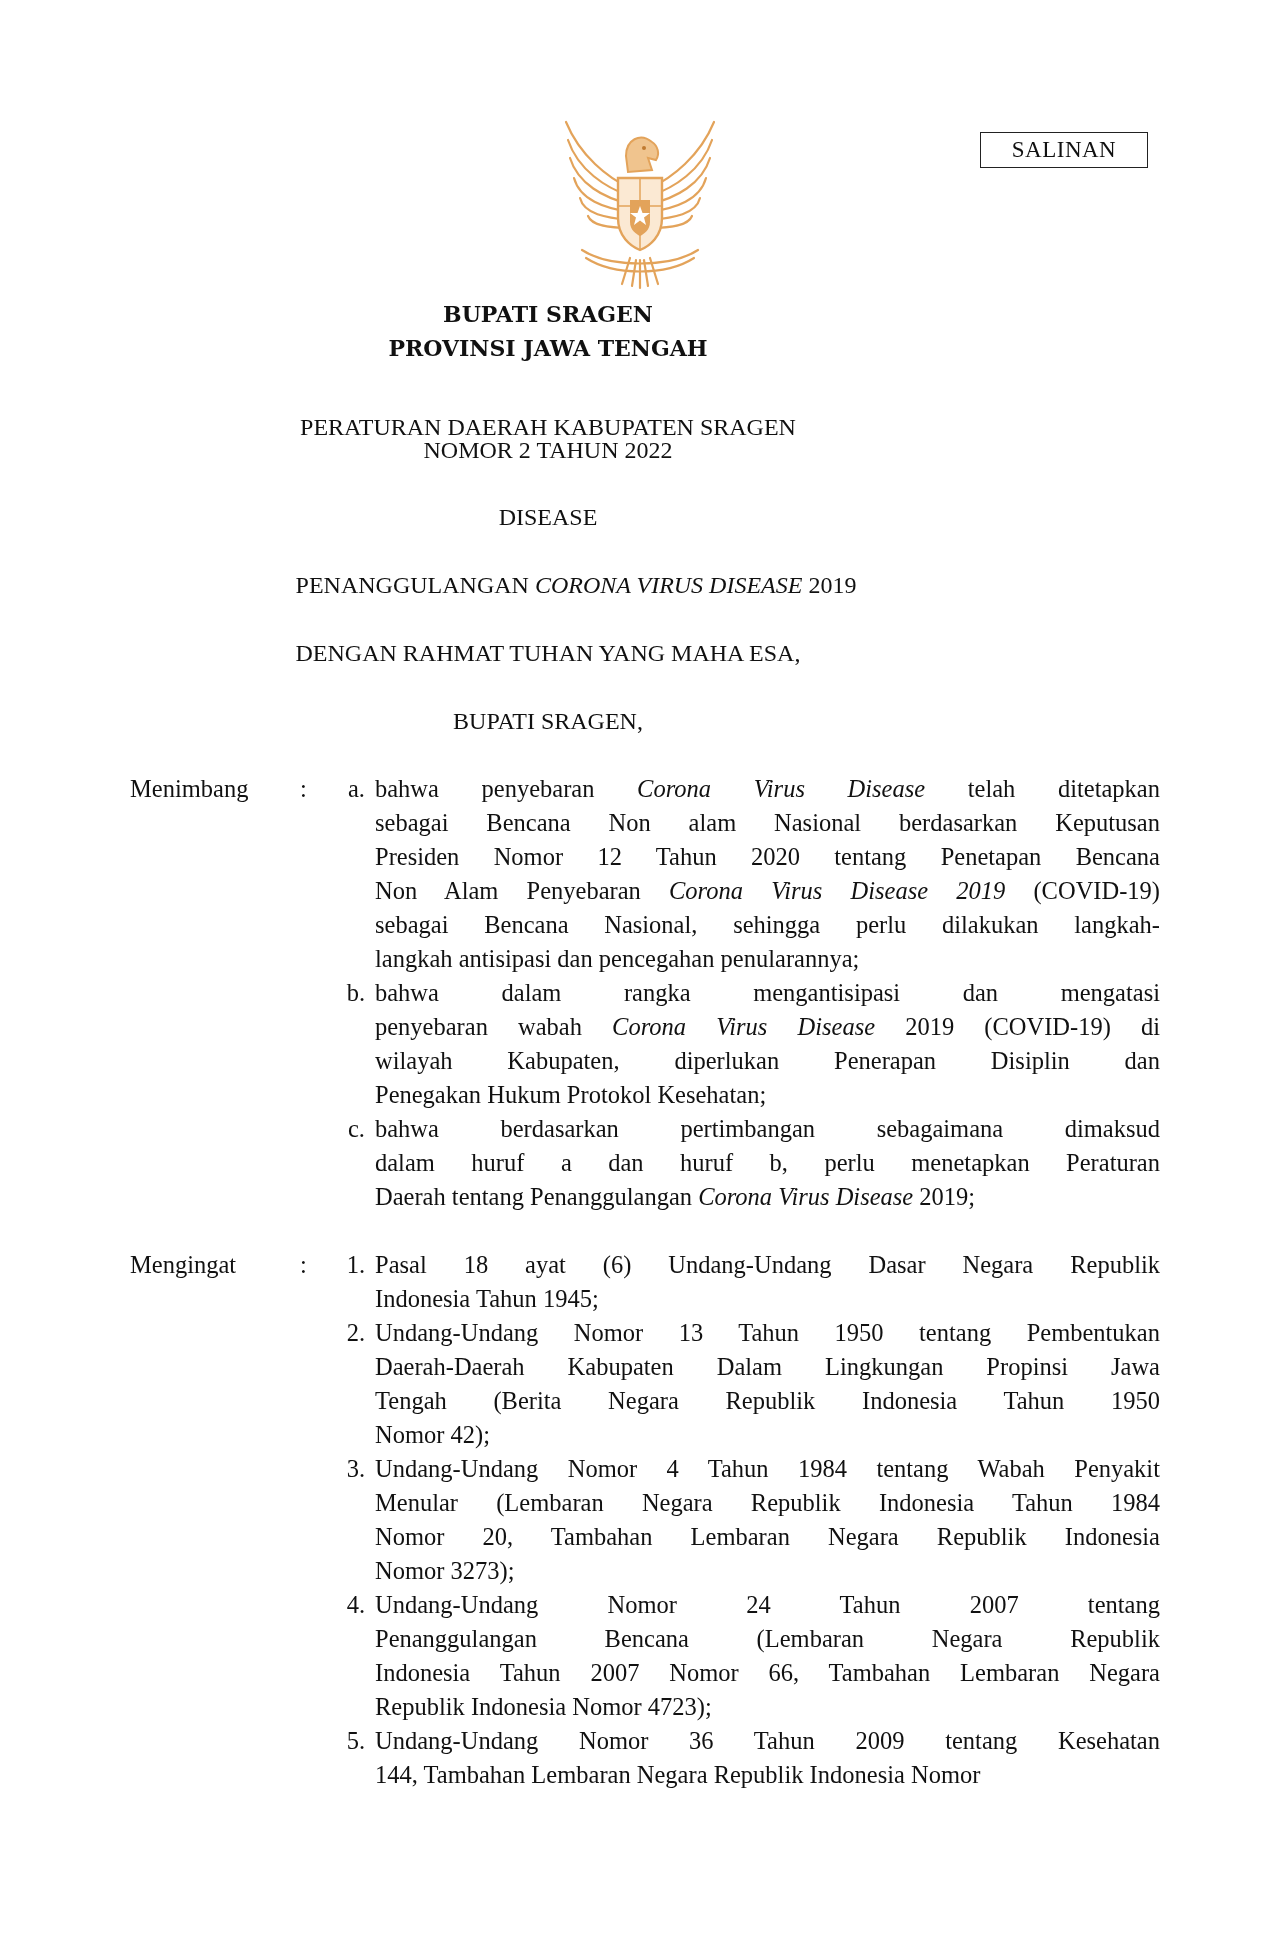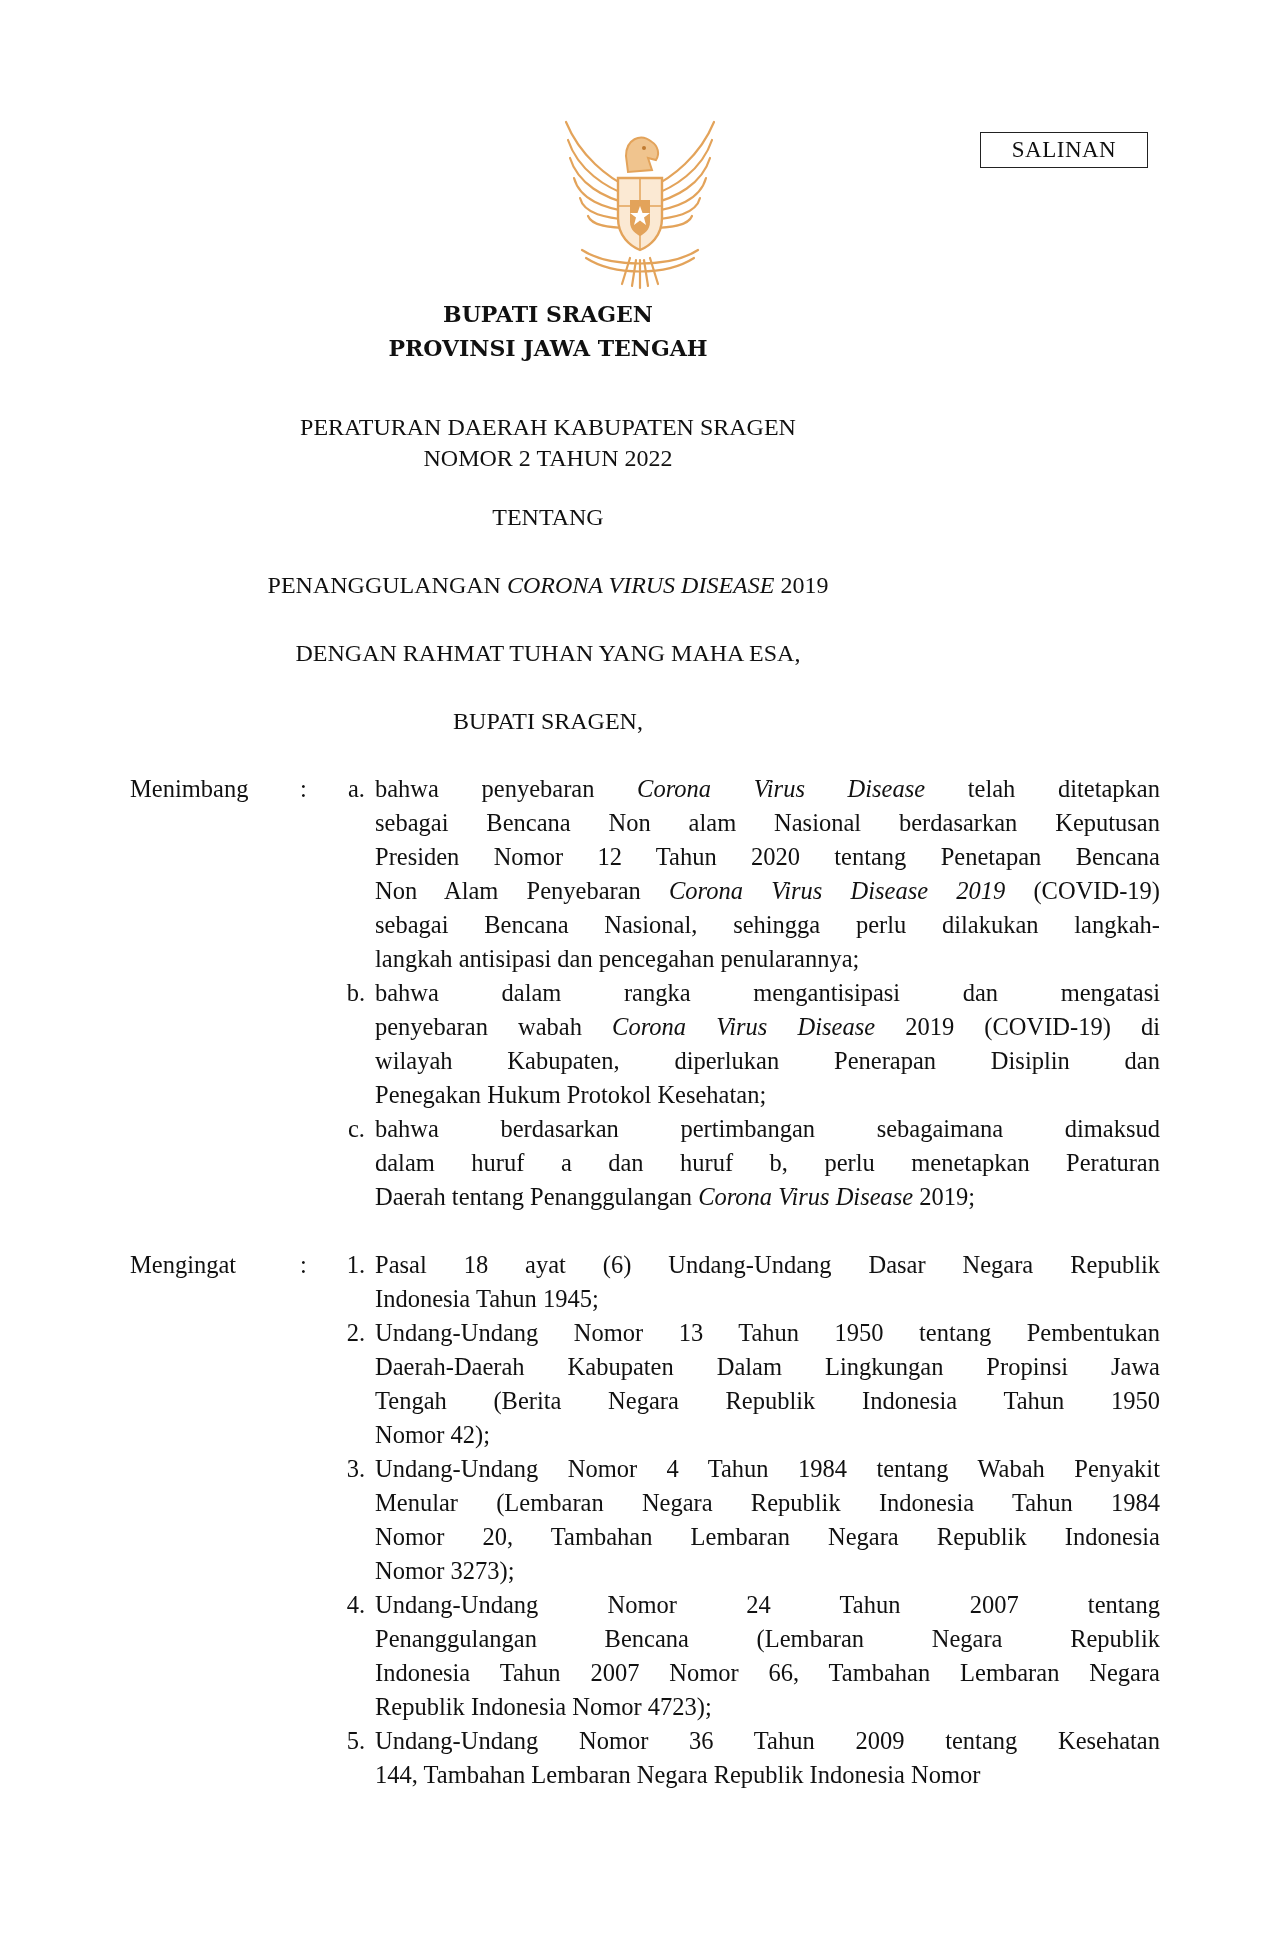--- a/index.html
+++ b/index.html
@@ -73,23 +73,23 @@
 </div>
 
 <div class="abs salinan">
   <span>SALINAN</span>
 </div>
 
 <div class="abs center-line bold" style="top:297px;">BUPATI SRAGEN</div>
 <div class="abs center-line bold" style="top:331px;">PROVINSI JAWA TENGAH</div>
 
 <div class="abs center-line" style="top:410px;">PERATURAN DAERAH KABUPATEN SRAGEN</div>
-<div class="abs center-line" style="top:433px;margin-top:8px;">NOMOR 2 TAHUN 2022</div>
-<div class="abs center-line" style="top:500px;">TENTANG</div>
-<div class="abs center-line" style="top:568px;">
+<div class="abs center-line" style="top:433px;">NOMOR 2 TAHUN 2022</div>
+<div class="abs center-line" style="top:500px;">DISEASE</div>
+<div class="abs center-line" style="top:568px;margin-left:28px;">
   <span>PENANGGULANGAN </span><span class="ital">CORONA VIRUS DISEASE</span><span> 2019</span>
 </div>
 <div class="abs center-line" style="top:636px;">DENGAN RAHMAT TUHAN YANG MAHA ESA,</div>
 <div class="abs center-line" style="top:704px;">BUPATI SRAGEN,</div>
 
 <div class="abs section" style="top:772px;" id="menimbang">
     <div class="row">
       <span class="label">Menimbang</span>
       <span class="colon">:</span>
       <span class="num">a.</span>

